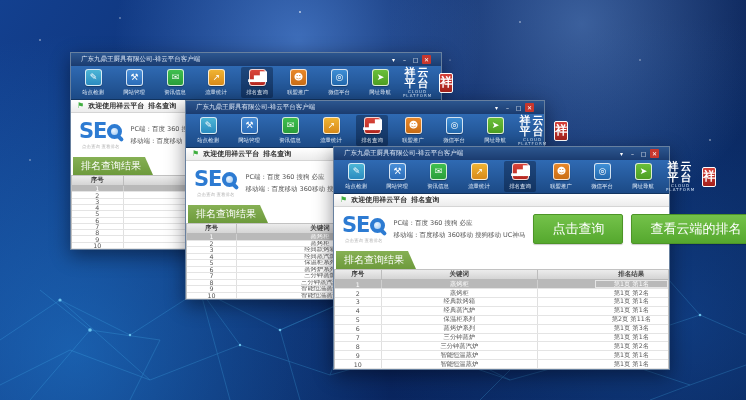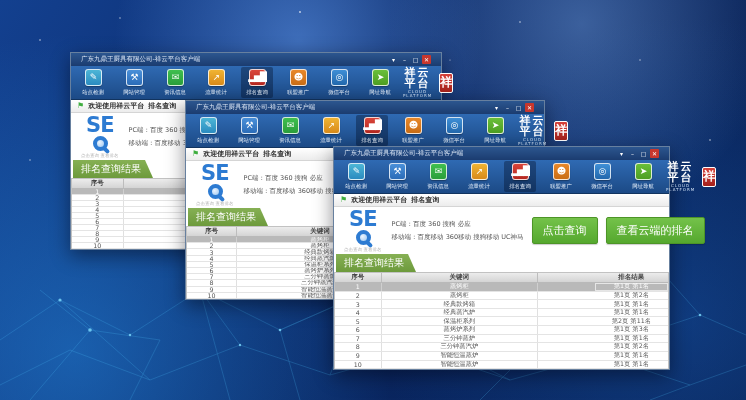--- a/index.html
+++ b/index.html
@@ -61,31 +61,31 @@
 
   .welcome {
     flex:0 0 13px; display:flex; align-items:center; gap:4px;
     background:linear-gradient(#ffffff,#ececec); border-bottom:1px solid #d5d5d5;
     padding:0 6px; font-size:7px; color:#333; font-weight:bold;
   }
   .flag { color:#3fae3f; font-size:8px; line-height:1; }
 
   .seo-row { flex:0 0 44px; display:flex; align-items:center; padding:2px 8px; gap:8px; background:#fff; }
   .seo-logo { display:flex; flex-direction:column; align-items:center; }
-  .seo-logo-main { display:flex; align-items:center;flex-direction:column; }
+  .seo-logo-main { display:flex; align-items:center; }
   .seo-se { font-size:21px; font-weight:800; color:#2d7bd2; letter-spacing:-1px; line-height:1; }
   .seo-mag { position:relative; width:15px; height:15px; border:4px solid #2d7bd2; border-radius:50%;
              margin-left:1px; background:radial-gradient(circle at 35% 35%, #eaf4ff 0%, #bcd9f6 60%, #8fc0ee 100%); }
   .seo-mag::after { content:""; position:absolute; width:4px; height:8px; background:#2d7bd2;
                     bottom:-7px; right:-4px; transform:rotate(-45deg); border-radius:2px; }
   .seo-slogan { font-size:5px; color:#b5b5b5; margin-top:1px; white-space:nowrap; transform:scale(.9); }
   .seo-info { flex:1; font-size:6.5px; color:#555; line-height:1.9; white-space:nowrap; }
   .btn-row { display:flex; gap:8px; }
-  .btn { background:linear-gradient(#74c24a,#55a82e); color:#fff; font-size:11px;
-         padding:5px 10px; border-radius:2px; border:1px solid #4d9527; white-space:nowrap;
+  .btn { background:linear-gradient(#74c24a,#55a82e); color:#fff; font-size:13px;
+         padding:5px 18px; border-radius:2px; border:1px solid #4d9527; white-space:nowrap;
          box-shadow:0 1px 1px rgba(0,0,0,.2); cursor:pointer; }
 
   .tabstrip { flex:0 0 13px; display:flex; align-items:flex-end; background:#fff; padding-left:2px; }
   .tab { background:linear-gradient(#86b054,#6d9a3c); color:#fff; font-size:10px;
          padding:2px 12px 2px 8px; clip-path:polygon(0 0, calc(100% - 8px) 0, 100% 100%, 0 100%); }
 
   .table { flex:1 1 auto; display:flex; flex-direction:column; border:1px solid #c2c2c2;
            border-bottom:none; margin:0; overflow:hidden; background:#fff; }
   .tr { display:flex; flex:1 1 auto; border-bottom:1px solid #e4e4e4; background:#fff; min-height:0; }
   .tr.thead { flex:0 0 10px; background:linear-gradient(#ececec,#d4d4d4); border-bottom:1px solid #b9b9b9; }

